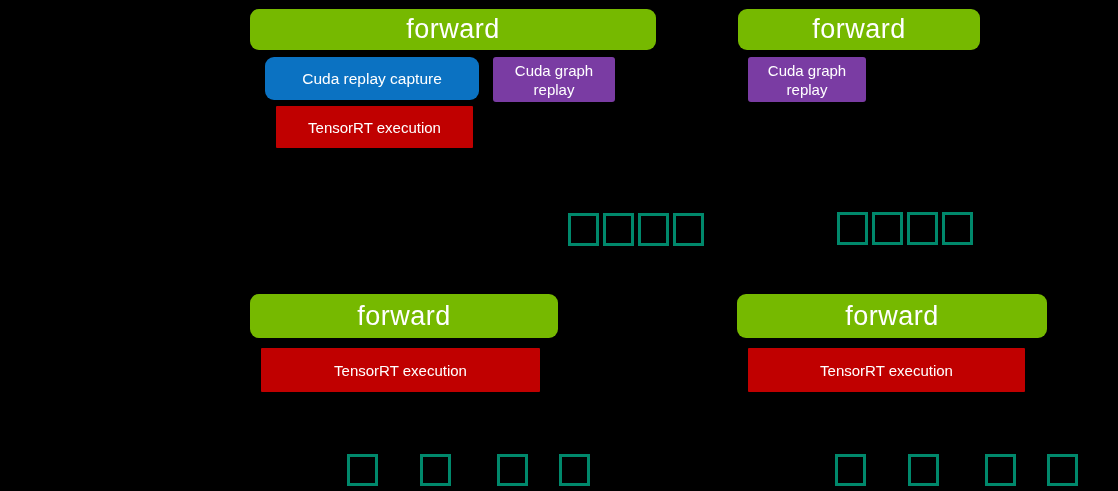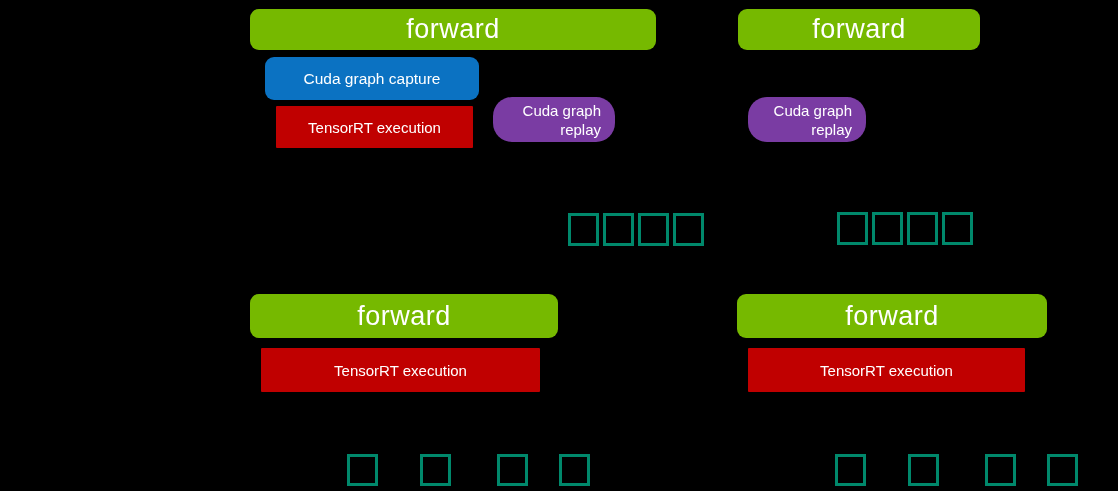--- a/index.html
+++ b/index.html
@@ -13,43 +13,42 @@
     width: 1118px;
     height: 491px;
     background: var(--background, #000000);
     overflow: hidden;
   }
   .bar, .box {
     position: absolute;
     display: flex;
     align-items: center;
     justify-content: center;
-    text-align: right;
+    text-align: center;
     color: var(--label_text, #ffffff);
     box-sizing: border-box;
     box-shadow: 2px 3px 5px rgba(0,0,0,0.55);
   }
   .forward-bar {
     background: var(--forward_green, #76B900);
     border-radius: 9px;
     font-size: 27px;
     letter-spacing: 0.5px;
   }
   .capture-box {
     background: var(--capture_blue, #0B72C2);
     border-radius: 9px;
     font-size: 15.5px;
   }
   .replay-box {
     background: var(--replay_purple, #7A3CA3);
-    border-radius: 19px;
+    border-radius: 3px;
     font-size: 15px;
     line-height: 19px;
     padding: 12px 14px;
-    margin-top: 40px;
   }
   .tensorrt-box {
     background: var(--tensorrt_red, #C00000);
     border-radius: 1px;
     font-size: 15px;
   }
 
   
   .tl-forward  { left: 250px; top: 9px;   width: 406px; height: 41px; }
   .tl-capture  { left: 265px; top: 57px;  width: 214px; height: 43px; }
@@ -92,21 +91,21 @@
   .row-spaced .sq:nth-child(4) { left: 212px; }
   .bot-left  { left: 347px; top: 454px; width: 245px; }
   .bot-right { left: 835px; top: 454px; width: 245px; }
 </style>
 </head>
 <body>
 
 <div id="canvas">
 
   <div class="bar forward-bar tl-forward">forward</div>
-  <div class="box capture-box tl-capture">Cuda graph capture</div>
+  <div class="box capture-box tl-capture">Cuda replay capture</div>
   <div class="box replay-box tl-replay">Cuda graph replay</div>
   <div class="box tensorrt-box tl-tensorrt">TensorRT execution</div>
 
   <div class="bar forward-bar tr-forward">forward</div>
   <div class="box replay-box tr-replay">Cuda graph replay</div>
 
   <div class="square-row row-contiguous mid-left">
       <div class="sq"></div>
       <div class="sq"></div>
       <div class="sq"></div>

